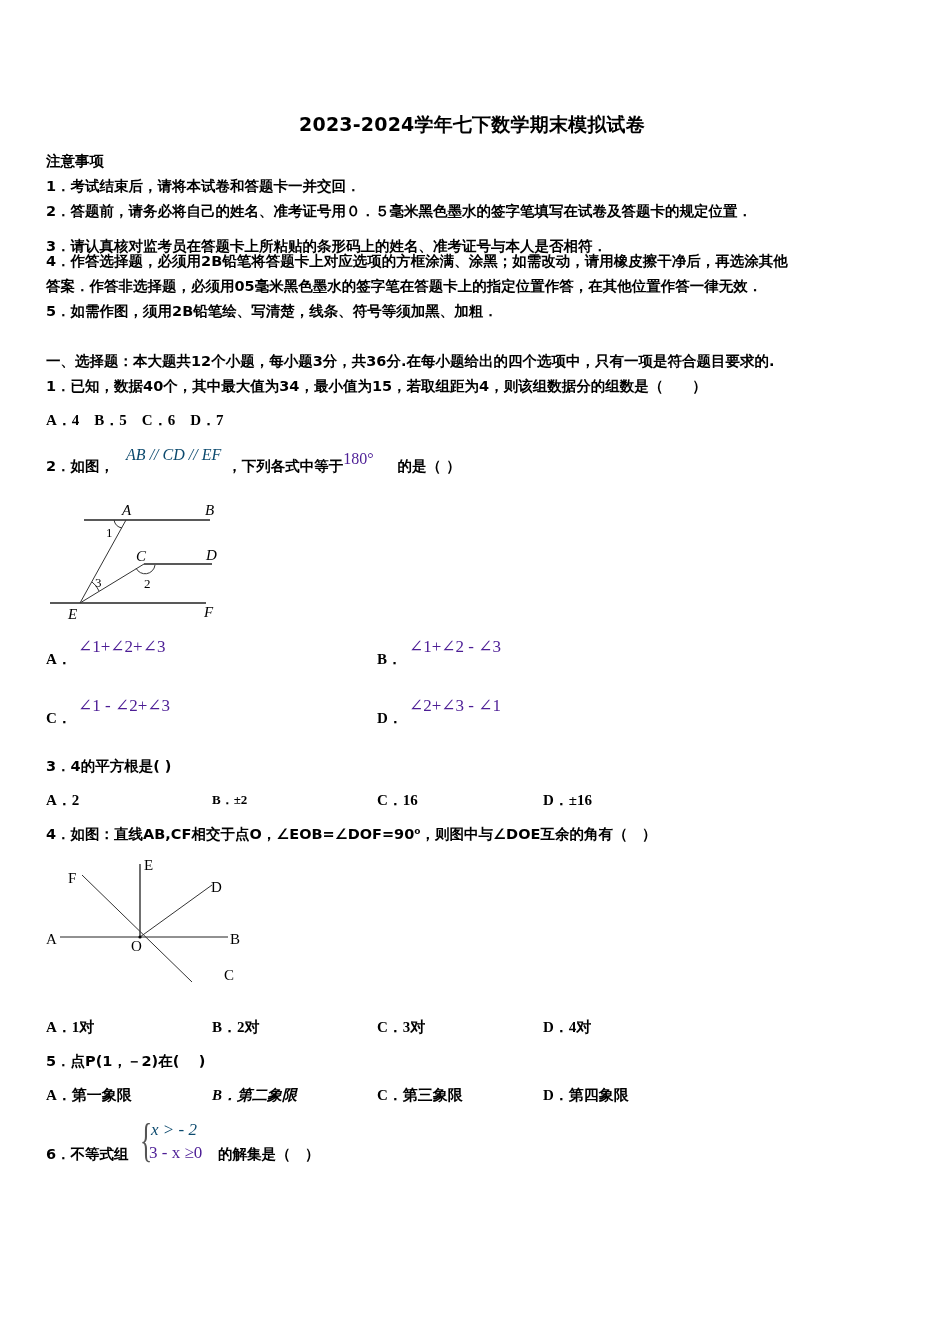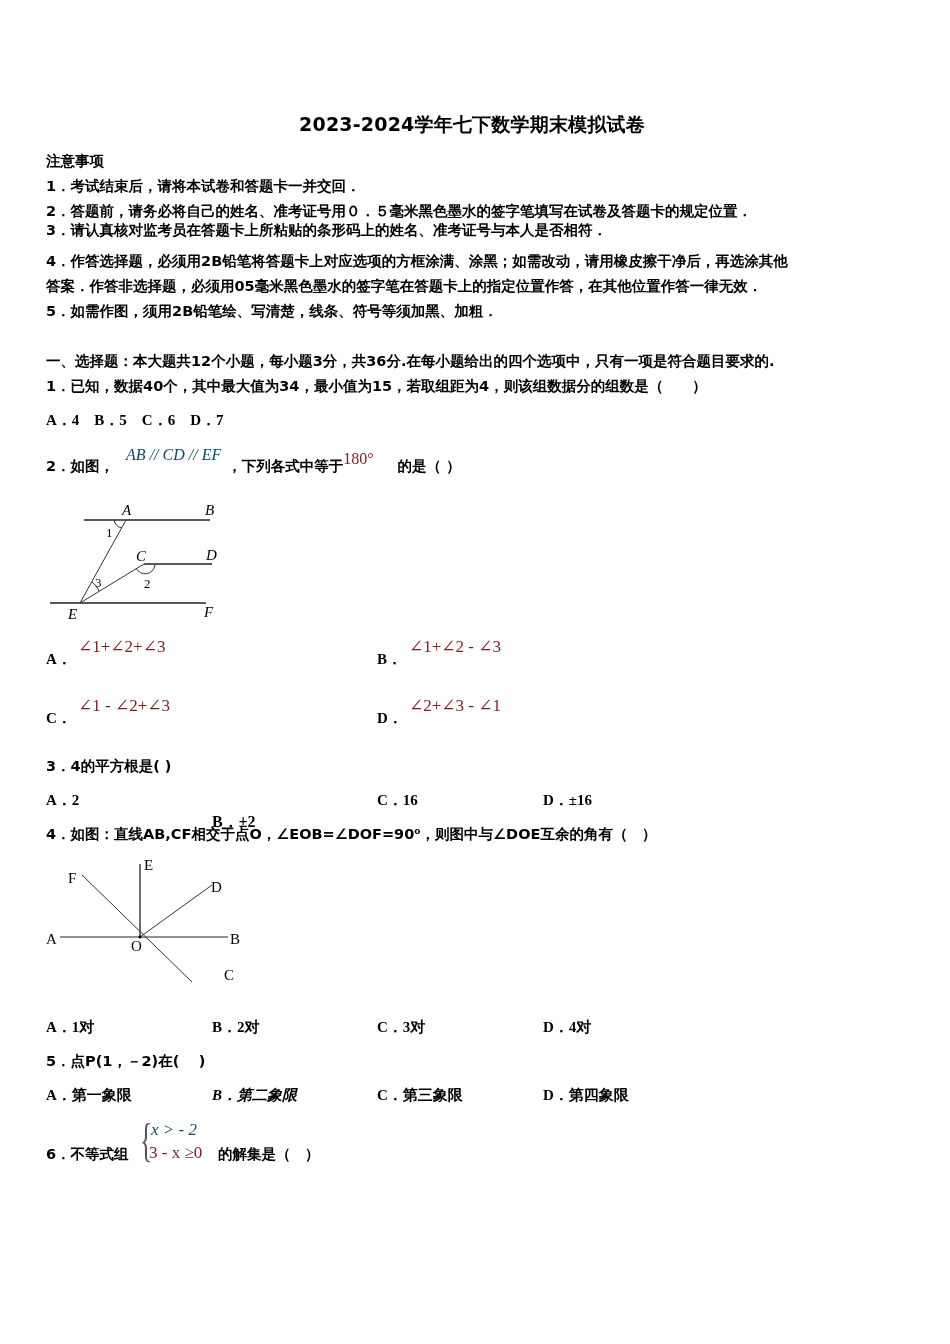--- a/index.html
+++ b/index.html
@@ -17,40 +17,40 @@
       font-size: 19px; font-weight: bold; letter-spacing: 0.2px;
     }
     .line { font-size: 14.5px; font-weight: bold; left: 46px; }
     .serif { font-family: "Liberation Serif", "DejaVu Serif", serif; }
     .math {
       font-family: "Liberation Serif", "DejaVu Serif", serif;
       font-style: italic; font-weight: normal; font-size: 17px; color: #0c4a6e;
     }
     .mathn {
       font-family: "Liberation Serif", "DejaVu Serif", serif;
-      font-weight: normal; font-size: 17px; color: #7f1d1d;
+      font-weight: normal; font-size: 17px; color: #4c1d95;
     }
     .opt-label { font-family: "Liberation Serif", "DejaVu Serif", serif; font-weight: bold; font-size: 15px; }
     .brace {
       font-family: "Liberation Serif", serif; font-size: 46px; font-weight: normal;
       color: #555; line-height: 1; transform: scaleX(0.55); transform-origin: left;
     }
     svg text { font-family: "Liberation Serif", "DejaVu Serif", serif; }
   </style>
 </head>
 <body>
 
 <div class="page">
 
   <div class="abs title">2023-2024学年七下数学期末模拟试卷</div>
 
   <div class="abs line" style="top:152px;">注意事项</div>
   <div class="abs line" style="top:177px;">1．考试结束后，请将本试卷和答题卡一并交回．</div>
   <div class="abs line" style="top:202px;">2．答题前，请务必将自己的姓名、准考证号用０．５毫米黑色墨水的签字笔填写在试卷及答题卡的规定位置．</div>
-  <div class="abs line" style="top:221px;">3．请认真核对监考员在答题卡上所粘贴的条形码上的姓名、准考证号与本人是否相符．</div>
+  <div class="abs line" style="top:237px;">3．请认真核对监考员在答题卡上所粘贴的条形码上的姓名、准考证号与本人是否相符．</div>
   <div class="abs line" style="top:252px;">4．作答选择题，必须用2B铅笔将答题卡上对应选项的方框涂满、涂黑；如需改动，请用橡皮擦干净后，再选涂其他</div>
   <div class="abs line" style="top:277px;">答案．作答非选择题，必须用05毫米黑色墨水的签字笔在答题卡上的指定位置作答，在其他位置作答一律无效．</div>
   <div class="abs line" style="top:302px;">5．如需作图，须用2B铅笔绘、写清楚，线条、符号等须加黑、加粗．</div>
 
   <div class="abs line" style="top:352px;">一、选择题：本大题共12个小题，每小题3分，共36分.在每小题给出的四个选项中，只有一项是符合题目要求的.</div>
 
   <div class="abs line" style="top:377px;">1．已知，数据40个，其中最大值为34，最小值为15，若取组距为4，则该组数据分的组数是（　　）</div>
   <div class="abs line serif" style="top:411px; font-size:15px;">A．4　B．5　C．6　D．7</div>
 
   <div class="abs line" style="top:446px; display:flex; align-items:flex-end;">
@@ -85,21 +85,21 @@
   <div class="abs mathn" style="left:78px; top:636px;">∠1+∠2+∠3</div>
   <div class="abs opt-label" style="left:377px; top:650px;">B．</div>
   <div class="abs mathn" style="left:409px; top:636px;">∠1+∠2 - ∠3</div>
   <div class="abs opt-label" style="left:46px; top:709px;">C．</div>
   <div class="abs mathn" style="left:78px; top:695px;">∠1 - ∠2+∠3</div>
   <div class="abs opt-label" style="left:377px; top:709px;">D．</div>
   <div class="abs mathn" style="left:409px; top:695px;">∠2+∠3 - ∠1</div>
 
   <div class="abs line" style="top:757px;">3．4的平方根是(  )</div>
   <div class="abs line serif" style="top:791px; font-size:15px;"><span>A．</span><span>2</span></div>
-  <div class="abs line serif" style="left:212px; top:812px; font-size:16px;"><span>B．</span><span>±2</span></div>
+  <div class="abs line serif" style="left:212px; top:791px; font-size:13px;"><span>B．</span><span>±2</span></div>
   <div class="abs line serif" style="left:377px; top:791px; font-size:15px;"><span>C．</span><span>16</span></div>
   <div class="abs line serif" style="left:543px; top:791px; font-size:15px;"><span>D．</span><span>±16</span></div>
 
   <div class="abs line" style="top:825px;">4．如图：直线AB,CF相交于点O，∠EOB=∠DOF=90⁰，则图中与∠DOE互余的角有（　）</div>
 
   <svg class="abs" style="left:40px; top:850px;" width="220" height="140">
     <line x1="20" y1="87" x2="188" y2="87" stroke="#222" stroke-width="1"></line>
     <line x1="100" y1="14" x2="100" y2="87" stroke="#222" stroke-width="1.3"></line>
     <line x1="42" y1="25" x2="152" y2="132" stroke="#333" stroke-width="1"></line>
     <line x1="100" y1="87" x2="172" y2="35" stroke="#333" stroke-width="1"></line>

